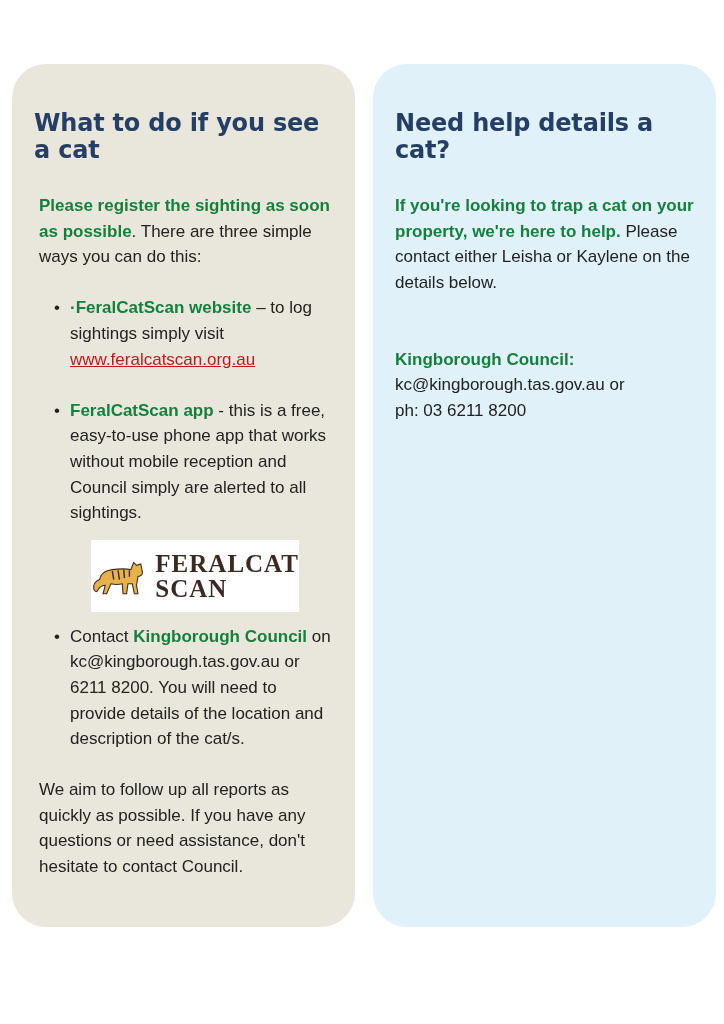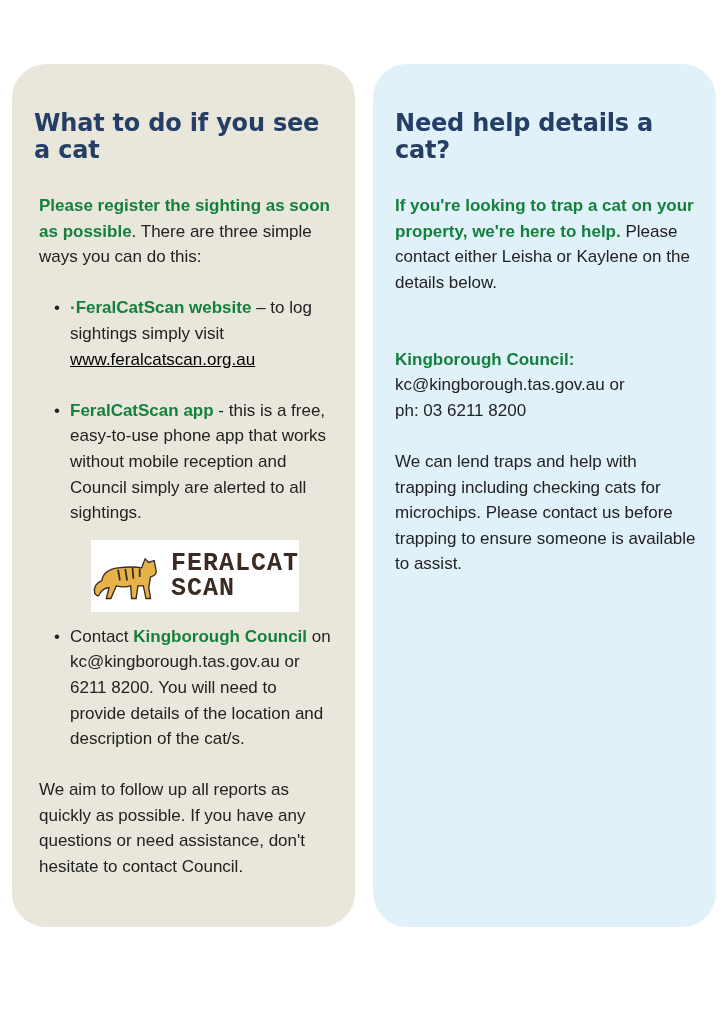--- a/index.html
+++ b/index.html
@@ -10,23 +10,23 @@
   h2 { margin:0; font-family:"DejaVu Sans", sans-serif; font-weight:bold; color:#243e66; font-size:24px; line-height:27px; letter-spacing:-0.2px; }
   .body { font-family:"Liberation Sans", sans-serif; font-size:17px; line-height:25.6px; color:#222; }
   .body b { color:#15803d; font-weight:bold; }
   p { margin:0; }
   .left .intro { margin-top:29px; padding-left:5px; }
   .right .intro { margin-top:29px; }
   ul { list-style:none; margin:0; padding:0; }
   li { position:relative; padding-left:36px; }
   li::before { content:"•"; position:absolute; left:20px; top:0; color:#222; }
   .gap { height:25.6px; }
-  a { color:#000000; text-decoration:underline; }
+  a { color:#b91c1c; text-decoration:underline; }
   .logo { margin:14px 0 12px 57px; width:208px; height:72px; background:#fff; display:flex; align-items:center; }
-  .logo-text { font-family:Liberation Mono, monospace; font-weight:bold; color:#3a2a22; font-size:25px; line-height:25px; letter-spacing:1px; margin-left:6px; }
+  .logo-text { font-family:Liberation Serif, serif; font-weight:bold; color:#3a2a22; font-size:25px; line-height:25px; letter-spacing:1px; margin-left:6px; }
 </style>
 </head>
 <body>
 
 <div class="panel left">
   <h2>What to do if you see a cat</h2>
   <p class="body intro"><b>Please register the sighting as soon as possible</b><span>. There are three simple ways you can do this:</span></p>
   <div class="gap"></div>
   <ul class="body">
     <li><b>·FeralCatScan website</b><span> – to log sightings simply visit </span><a>www.feralcatscan.org.au</a></li>
@@ -50,14 +50,13 @@
   <p class="body" style="padding-left:5px">We aim to follow up all reports as quickly as possible. If you have any questions or need assistance, don't hesitate to contact Council.</p>
 </div>
 
 <div class="panel right">
   <h2>Need help details a cat?</h2>
   <p class="body intro"><b>If you're looking to trap a cat on your property, we're here to help.</b><span> Please contact either Leisha or Kaylene on the details below.</span></p>
   <div class="gap"></div>
   <div class="gap"></div>
   <p class="body"><b>Kingborough Council:</b><br><span>kc@kingborough.tas.gov.au or</span><br><span>ph: 03 6211 8200</span></p>
   <div class="gap"></div>
-  <p class="body">We can lend traps and help with trapping including checking cats for microchips.  Please contact us before trapping to ensure someone is available to assist.</p>
 </div>
 
 </body></html>

